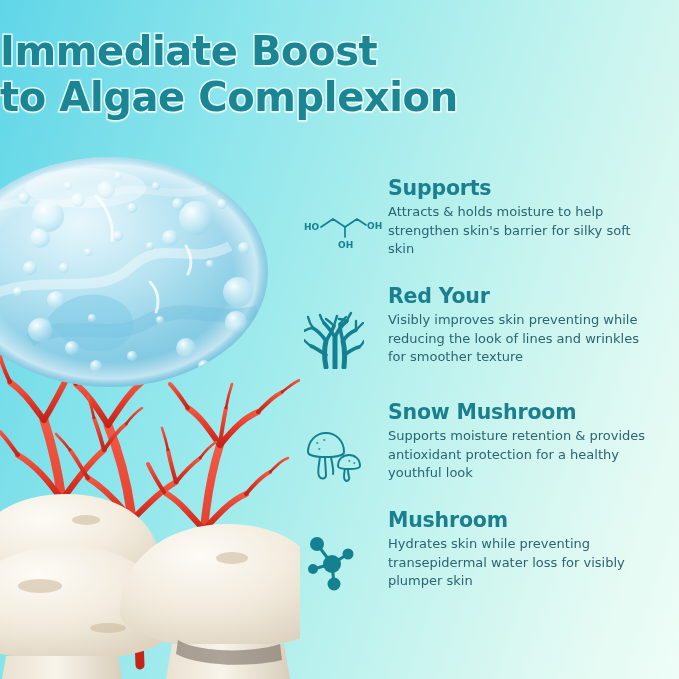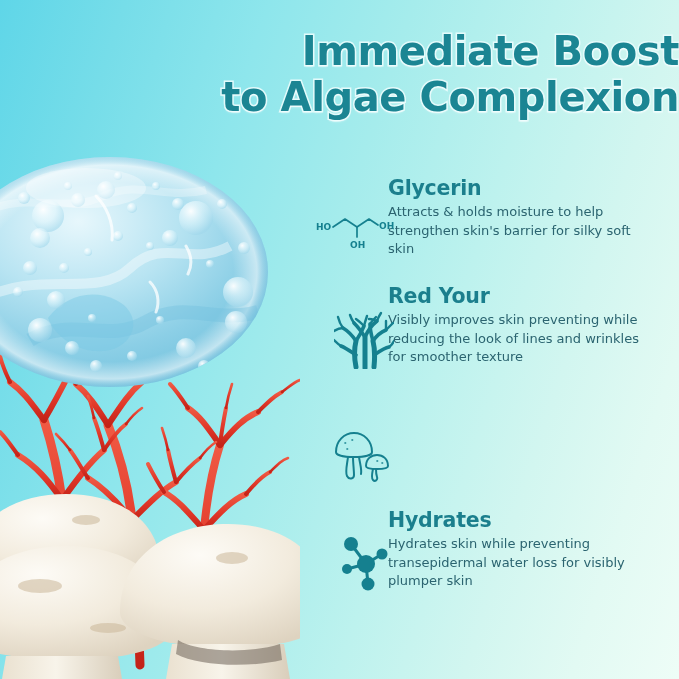--- a/index.html
+++ b/index.html
@@ -29,21 +29,21 @@
         #e2faf3 88%,
         #eefdf7 100%);
   }
 
   
   .title-block {
     position: absolute;
     top: 28px;
     left: 0;
     width: 679px;
-    text-align: right;
+    text-align: left;
     z-index: 40;
   }
   .title-line {
     font-family: "DejaVu Sans", "Liberation Sans", sans-serif;
     font-weight: bold;
     font-size: 40px;
     line-height: 46px;
     letter-spacing: -0.4px;
     color: #1b8593;
     -webkit-text-stroke: 3px rgba(232, 252, 252, 0.92);
@@ -75,27 +75,27 @@
     z-index: 30;
   }
   .ingredient {
     position: relative;
     display: block;
     margin-bottom: 18px;
     min-height: 86px;
   }
   .ing-icon {
     position: absolute;
-    left: 12px;
+    left: 0;
     top: 26px;
     width: 78px;
     height: 62px;
     display: flex;
     align-items: center;
-    justify-content: flex-end;
+    justify-content: flex-start;
   }
   .ing-icon svg { display:block; }
   .ing-text {
     margin-left: 84px;
   }
   .ing-name {
     font-family: "DejaVu Sans", "Liberation Sans", sans-serif;
     font-weight: bold;
     font-size: 20.5px;
     line-height: 26px;
@@ -315,21 +315,21 @@
             <path d="M41 17 L41 27"></path>
           </g>
           <g fill="#15808f" font-family="DejaVu Sans, Liberation Sans, sans-serif" font-size="9" font-weight="bold">
             <text x="0" y="20">HO</text>
             <text x="63" y="19">OH</text>
             <text x="34" y="38">OH</text>
           </g>
         </svg>
       </div>
       <div class="ing-text">
-        <p class="ing-name">Glycerin</p>
+        <p class="ing-name">Supports</p>
         <p class="ing-desc">Attracts &amp; holds moisture to help strengthen skin's barrier for silky soft skin</p>
       </div>
     </div>
 
     <div class="ingredient ing-redalgae">
       <div class="ing-icon">
         <svg width="60" height="58" viewBox="0 0 60 58" xmlns="http://www.w3.org/2000/svg">
           <g fill="none" stroke="#15808f" stroke-linecap="round" stroke-linejoin="round">
 
             <path d="M22 56 C20 46 20 38 22 30" stroke-width="5"></path>
@@ -387,20 +387,24 @@
             <g stroke-width="1.6">
               <path d="M13 13 L13.6 13"></path>
               <path d="M20 10 L20.6 10"></path>
               <path d="M15 19 L15.6 19"></path>
               <path d="M45 31 L45.6 31"></path>
               <path d="M50 33 L50.6 33"></path>
             </g>
           </g>
         </svg>
       </div>
+      <div class="ing-text">
+        <p class="ing-name">Snow Mushroom</p>
+        <p class="ing-desc">Supports moisture retention &amp; provides antioxidant protection for a healthy youthful look</p>
+      </div>
     </div>
 
     <div class="ingredient ing-panthenol">
       <div class="ing-icon">
         <svg width="56" height="56" viewBox="0 0 56 56" xmlns="http://www.w3.org/2000/svg">
           <g stroke="#15808f" stroke-width="3" stroke-linecap="round">
             <line x1="28" y1="28" x2="13" y2="8"></line>
             <line x1="28" y1="28" x2="44" y2="18"></line>
             <line x1="28" y1="28" x2="9" y2="33"></line>
             <line x1="28" y1="28" x2="30" y2="48"></line>
@@ -408,19 +412,19 @@
           <g fill="#15808f">
             <circle cx="28" cy="28" r="9"></circle>
             <circle cx="13" cy="8" r="7"></circle>
             <circle cx="44" cy="18" r="5.5"></circle>
             <circle cx="9" cy="33" r="5"></circle>
             <circle cx="30" cy="48" r="6.5"></circle>
           </g>
         </svg>
       </div>
       <div class="ing-text">
-        <p class="ing-name">Hydrates</p>
+        <p class="ing-name">Mushroom</p>
         <p class="ing-desc">Hydrates skin while preventing transepidermal water loss for visibly plumper skin</p>
       </div>
     </div>
 
   </div>
 </div>
 
 </body></html>

